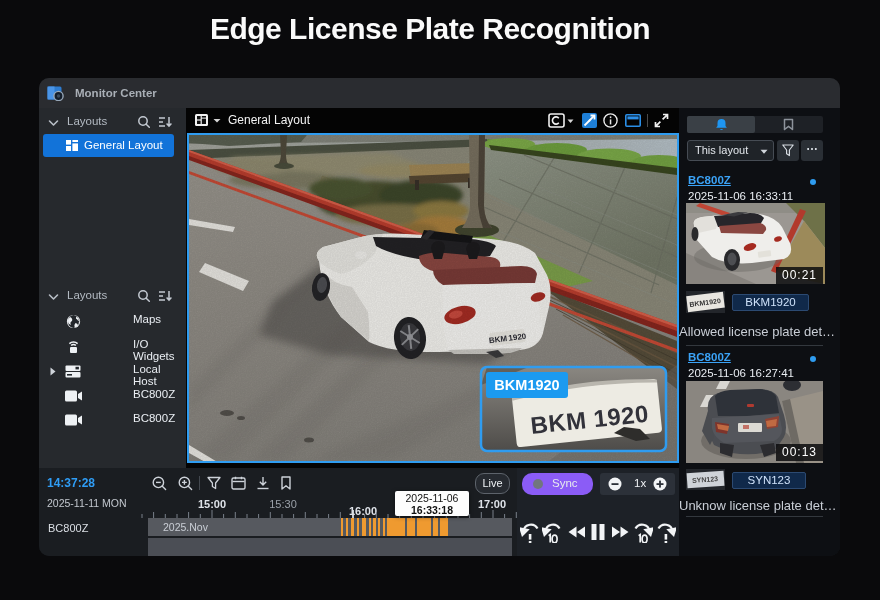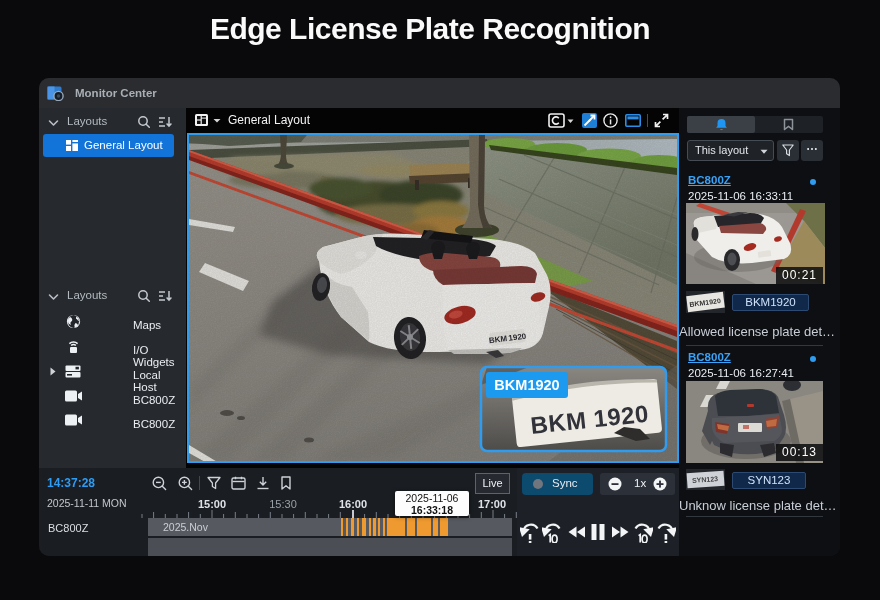--- a/index.html
+++ b/index.html
@@ -14,21 +14,21 @@
   #sidebar { position:absolute; left:0; top:30px; width:147px; height:390px; background:#26292d; }
   #vidcol { position:absolute; left:147px; top:30px; width:493px; height:390px; background:#040404; }
   #vhead { position:absolute; left:0; top:0; width:493px; height:25px; color:#f2f2f2; }
   #vbox { position:absolute; left:1px; top:25px; width:492px; height:330px; border:2px solid #2f9cf0; background:#8b8781; }
   #rpanel { position:absolute; left:640px; top:30px; width:161px; height:448px; background:#0d0f13; }
   #bottombar { position:absolute; left:0; top:390px; width:478px; height:88px; background:#1a1d21; }
   #ctrlsec { position:absolute; left:478px; top:390px; width:162px; height:88px; background:#1d2127; }
   .abs { position:absolute; }
   .shead { width:117px; height:15px; }
   .trow { left:0; width:147px; height:17px; }
-  .tlab { left:46px; top:6px; color:#e9edf2; font-size:11.5px;padding-left:48px; }
+  .tlab { left:46px; top:0; color:#e9edf2; font-size:11.5px;padding-left:48px; }
   .tl { top:30px; color:#dfe3e9; font-size:11px; font-weight:700; width:40px; text-align:center; }
   .tl.dim { color:#9aa0a8; font-weight:400; }
   .pbi { top:53px; width:20px; height:22px; }
   .wf { fill:#f2f4f6; stroke:#f2f4f6; stroke-width:2.2; }
   .elink { left:9px; color:#3ba3f7; font-size:11.5px; font-weight:700; text-decoration:underline; }
   .edot { left:131px; width:6px; height:6px; border-radius:50%; background:#2f9cf0; }
   .edate { left:9px; color:#e9edf2; font-size:11.5px; }
   .ebadge { left:97px; width:47px; height:17px; background:rgba(12,12,14,0.85); color:#fff; font-size:12px; text-align:center; line-height:17px; letter-spacing:1px; }
   .epill { left:53px; width:77px; height:17px; background:#10294a; border:1px solid #2c4a72; border-radius:2px; color:#cfe2fa; font-size:11.5px; text-align:center; line-height:15px; }
   .edesc { left:0; color:#c9ced6; font-size:13px; }
@@ -392,25 +392,25 @@
         <path d="M4.5 0.8 v2.4 M10.5 0.8 v2.4" stroke="#cdd2d9" stroke-width="1.4"></path>
       </svg>
     <svg class="abs" style="left:217px;top:8px;" width="14" height="14" viewBox="0 0 14 14">
         <path d="M7 1 v7.5 M3.8 5.8 L7 9 L10.2 5.8" fill="none" stroke="#cdd2d9" stroke-width="1.4"></path>
         <path d="M1.5 12.5 h11" stroke="#cdd2d9" stroke-width="1.4"></path>
       </svg>
     <svg class="abs" style="left:241px;top:8px;" width="12" height="14" viewBox="0 0 12 14">
         <path d="M2 1 h8 v12 L6 9.8 L2 13z" fill="none" stroke="#cdd2d9" stroke-width="1.4" stroke-linejoin="round"></path>
       </svg>
 
-    <div class="abs" style="left:436px;top:5px;width:35px;height:21px;background:#262a30;border:1px solid #5d636b;border-radius:0;color:#eef1f4;font-size:11px;text-align:center;line-height:19px;">Live</div>
+    <div class="abs" style="left:436px;top:5px;width:35px;height:21px;background:#262a30;border:1px solid #5d636b;border-radius:9px;color:#eef1f4;font-size:11px;text-align:center;line-height:19px;">Live</div>
 
     <span class="abs tl" style="left:153px;">15:00</span>
     <span class="abs tl dim" style="left:224px;">15:30</span>
-    <span class="abs tl" style="left:294px;">16:00</span>
+    <span class="abs tl" style="left:304px;margin-top:7px;">16:00</span>
     <span class="abs tl" style="left:433px;">17:00</span>
 
     <svg class="abs" style="left:0;top:42px;" width="478" height="8" viewBox="0 0 478 8">
       <g stroke="#79808a" stroke-width="1">
         <path d="M103 4 v4 M114.6 2 v6 M126.3 4 v4 M138 4 v4 M149.6 2 v6 M161.3 4 v4"></path>
         <path d="M173 0 v8 M184.6 4 v4 M196.3 2 v6 M208 4 v4 M219.6 4 v4 M231.3 2 v6 M243 4 v4"></path>
         <path d="M254.6 4 v4 M266.3 2 v6 M278 4 v4 M289.6 4 v4 M301.3 2 v6"></path>
         <path d="M314 0 v8 M325.6 4 v4 M337.3 2 v6 M349 4 v4 M360.6 4 v4 M372.3 2 v6 M384 4 v4"></path>
         <path d="M395.6 4 v4 M407.3 2 v6 M419 4 v4 M430.6 4 v4 M442.3 2 v6"></path>
         <path d="M454 0 v8 M465.6 4 v4 M477.3 2 v6"></path>
@@ -440,21 +440,21 @@
           <rect x="78" y="0" width="14" height="18"></rect>
           <rect x="94" y="0" width="5" height="18"></rect>
           <rect x="101" y="0" width="8" height="18"></rect>
       </g>
     </svg>
 
     <div class="abs" style="left:356px;top:23px;width:74px;height:25px;background:#fdfdfd;border-radius:2px;box-shadow:0 1px 4px rgba(0,0,0,0.5);color:#111;font-size:10.5px;text-align:center;line-height:12px;padding-top:1px;z-index:5;">2025-11-06<br><b>16:33:18</b></div>
   </div>
   <div id="ctrlsec">
 
-    <div class="abs" style="left:5px;top:5px;width:71px;height:22px;background:#0c4a6e;border-radius:4px;">
+    <div class="abs" style="left:5px;top:5px;width:71px;height:22px;background:#8b5cf6;border-radius:10px;">
       <div class="abs" style="left:11px;top:6px;width:10px;height:10px;border-radius:50%;background:#71767e;"></div>
       <span class="abs" style="left:30px;top:4px;color:#e7eaee;font-size:11.5px;">Sync</span>
     </div>
     <div class="abs" style="left:83px;top:5px;width:75px;height:22px;background:#2c3139;border-radius:3px;">
       <svg class="abs" style="left:8px;top:4px;" width="14" height="14" viewBox="0 0 14 14">
           <circle cx="7" cy="7" r="6.5" fill="#f2f4f6"></circle>
           <rect x="3.5" y="6.2" width="7" height="1.8" fill="#2c3139"></rect>
         </svg>
       <span class="abs" style="left:34px;top:4px;color:#f0f2f5;font-size:11.5px;">1x</span>
       <svg class="abs" style="left:53px;top:4px;" width="14" height="14" viewBox="0 0 14 14">

